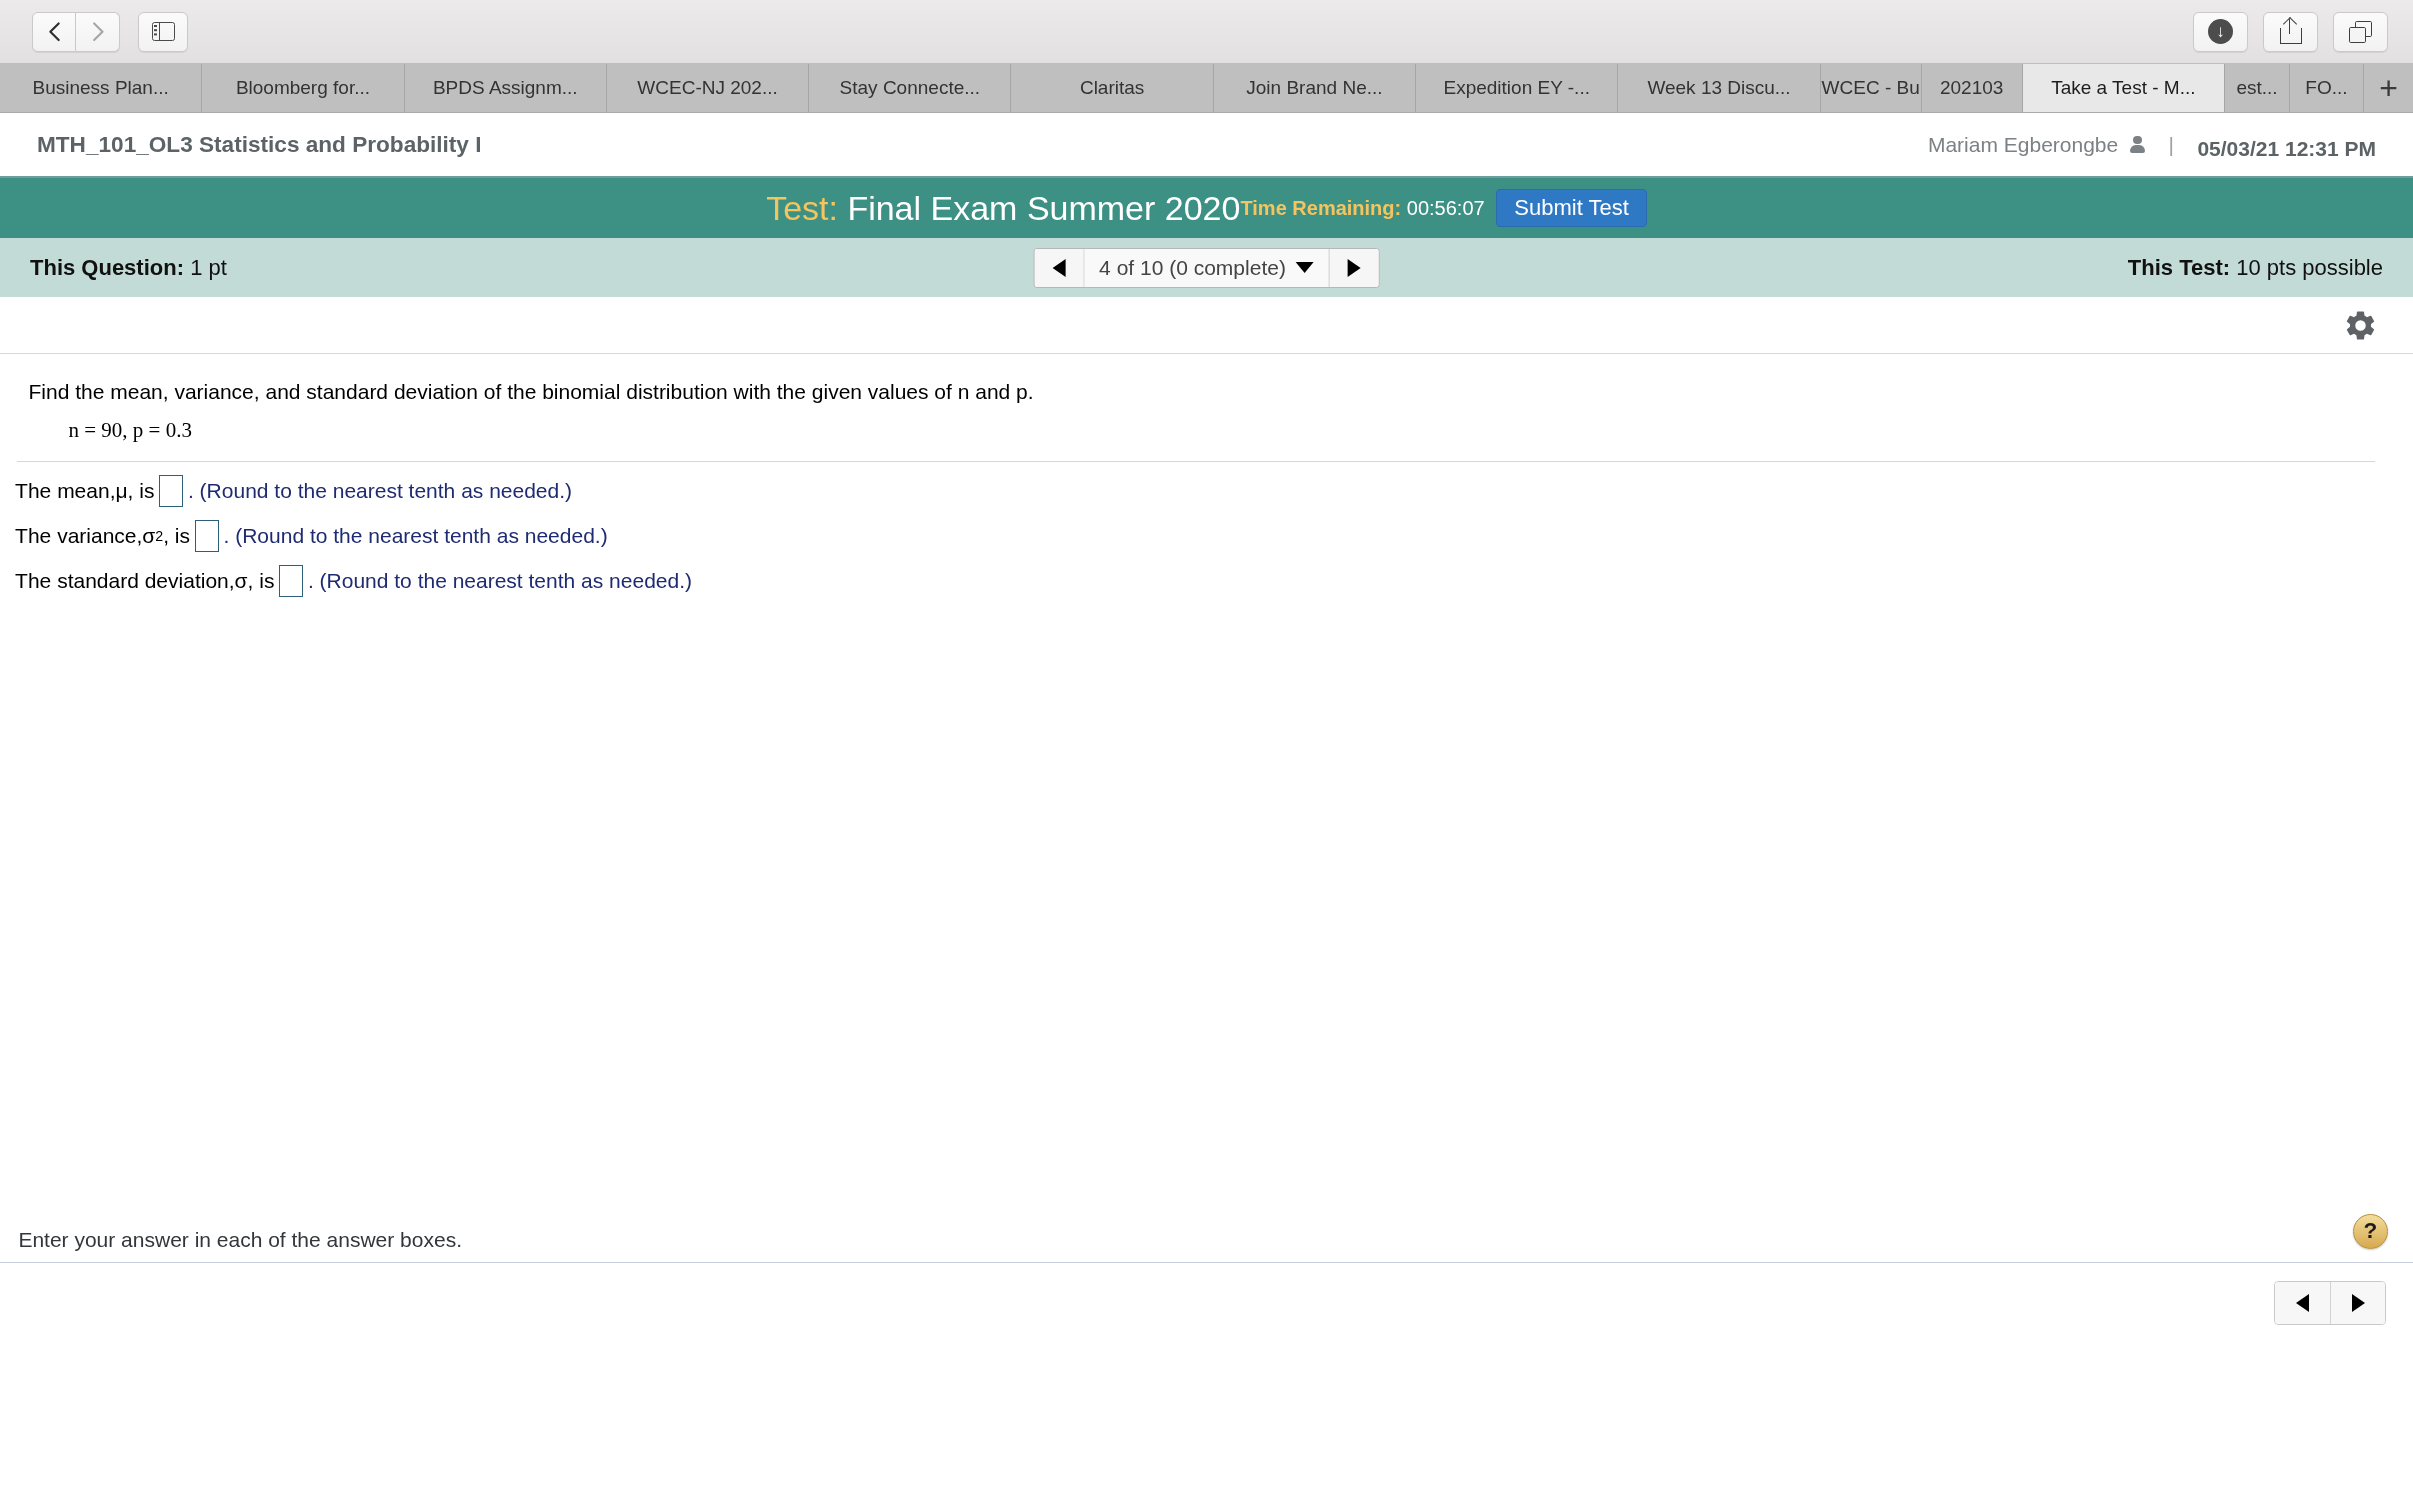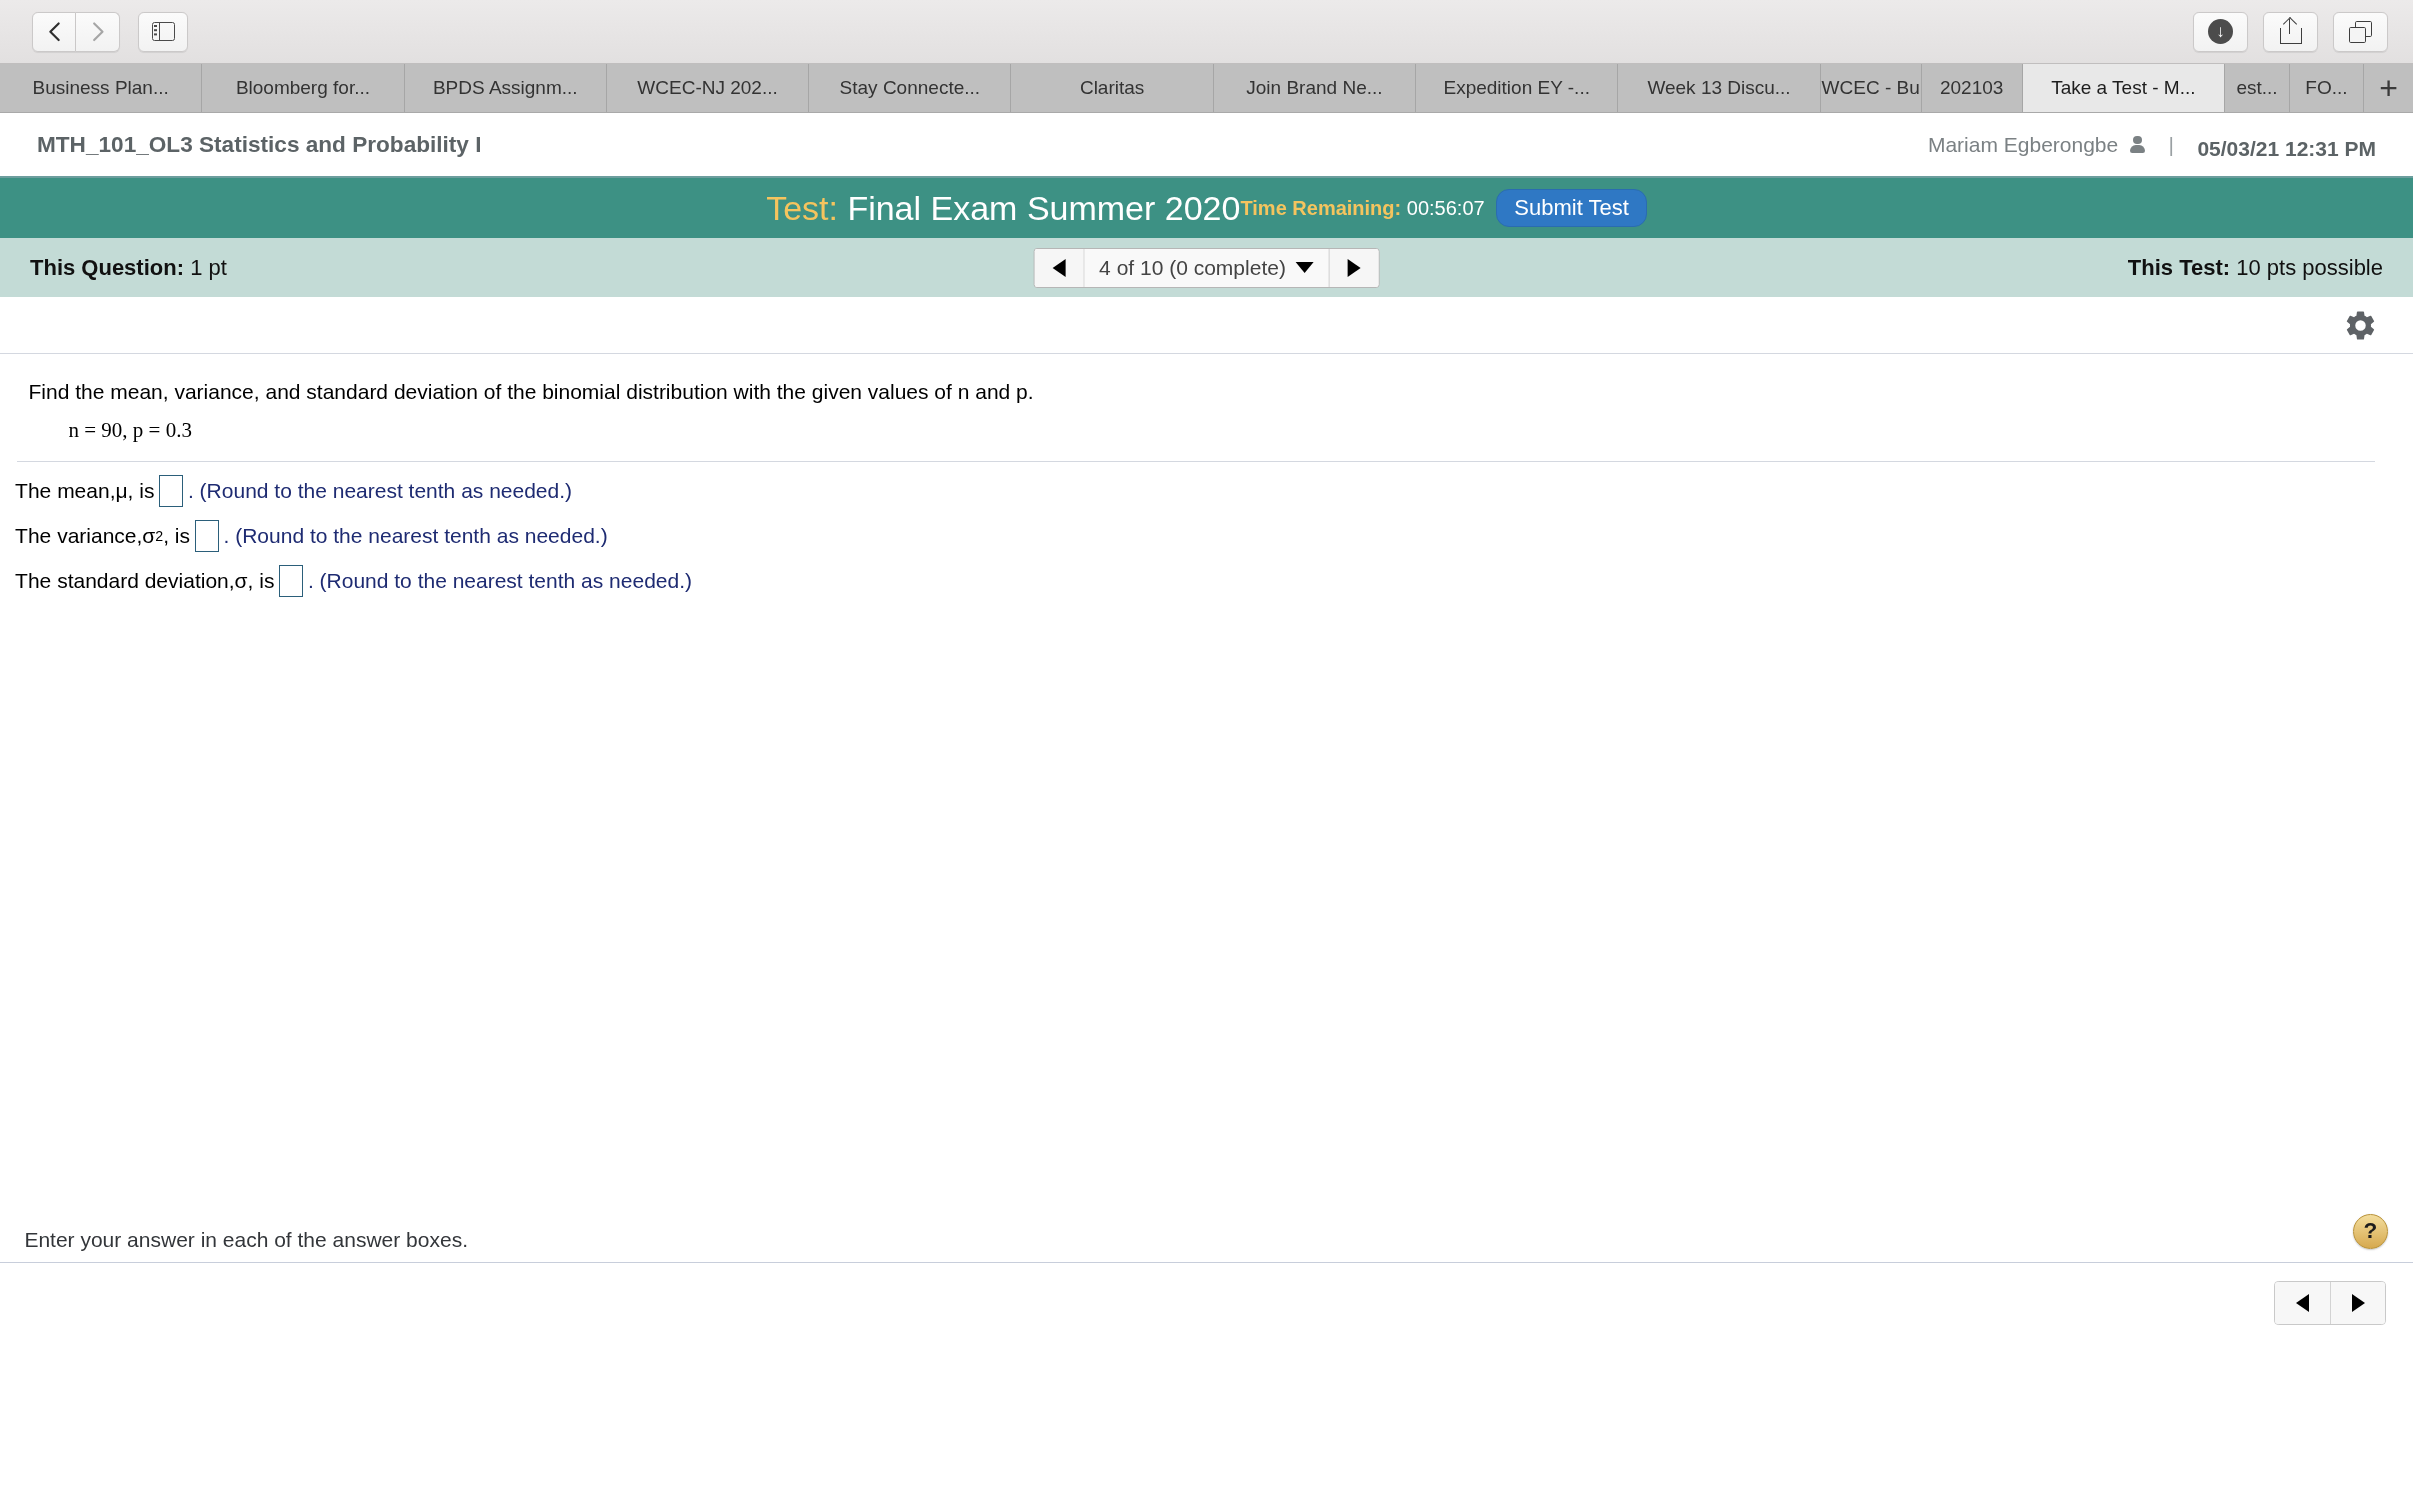--- a/index.html
+++ b/index.html
@@ -205,21 +205,21 @@
     color: #ffffff;
     margin-right: 11.7px;
   }
   .time-remaining .lbl { color: #f5c45e; font-weight: bold; }
   .submit-btn {
     background: #2f78c4;
     border: 0.8px solid #2a6cb0;
     color: #ffffff;
     font-size: 22px;
     padding: 5px 17px;
-    border-radius: 13px;
+    border-radius: 4px;
     margin-right: 15px;
   }
 
   
   .subnav {
     height: 59px;
     background: #c3dbd6;
     display: flex;
     align-items: center;
     padding: 0 30px;
@@ -298,21 +298,21 @@
     border: 1.7px solid #2b5f7a;
     background: #ffffff;
     margin: 0 5px;
     vertical-align: middle;
   }
   sup { font-size: 14.2px; vertical-align: super; }
 
   
   .footer-note {
     position: absolute;
-    left: 6px; right: 0;
+    left: 0; right: 0;
     bottom: 91px;
     padding: 0 18.4px 0 18.4px;
   }
   .footer-text { font-size: 21px; color: #33363a; }
   .help-badge {
     position: absolute;
     right: 25px;
     bottom: 3.4px;
     width: 35px; height: 35px; border-radius: 50%;
     background: radial-gradient(circle at 34% 28%, #f5dd9a 0%, #e8c濃76 40%, #d8ae55 100%);

